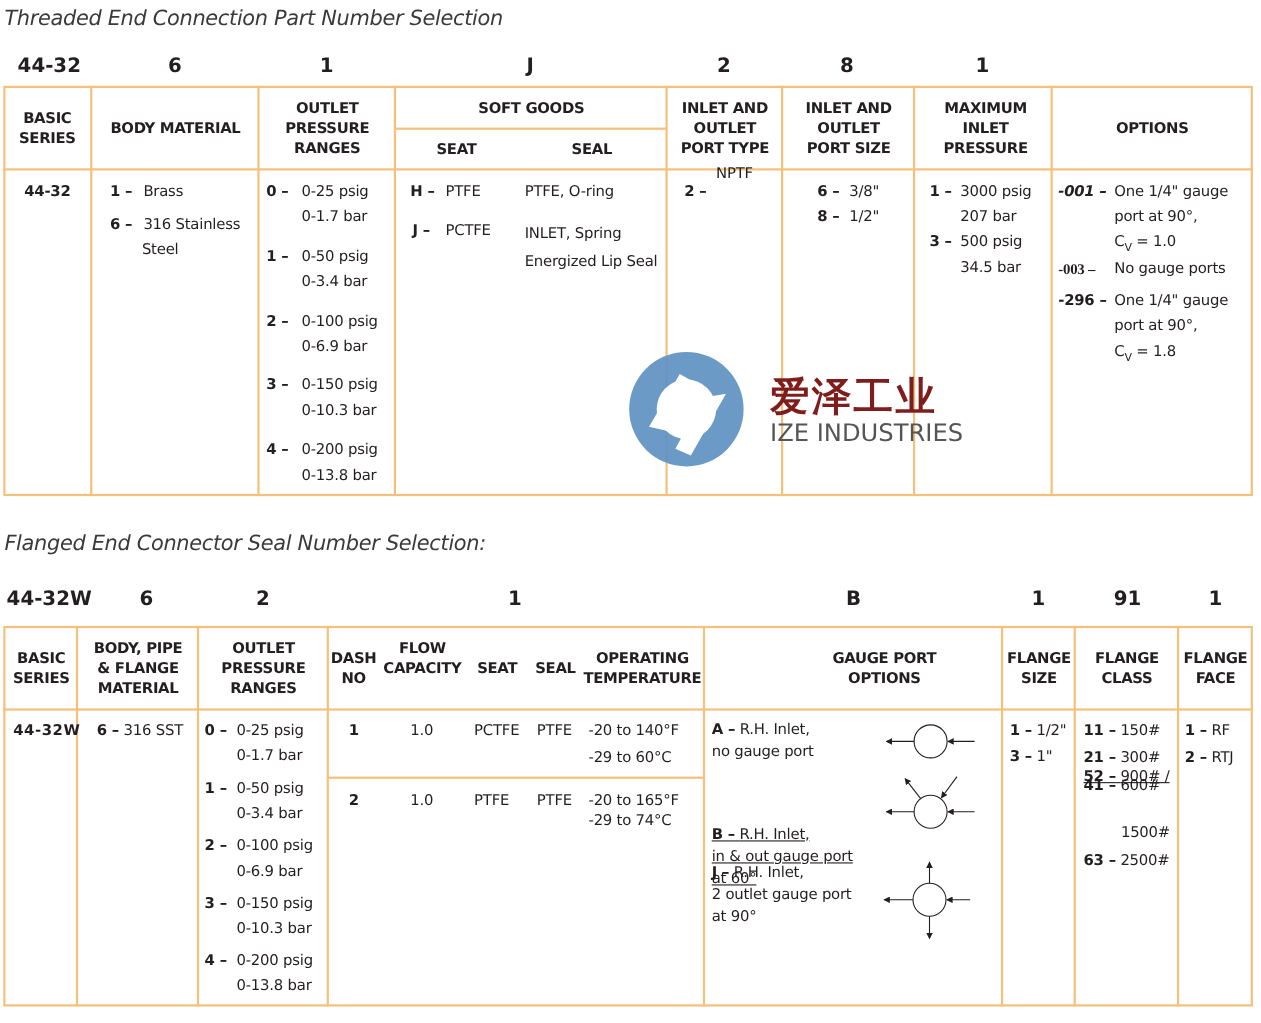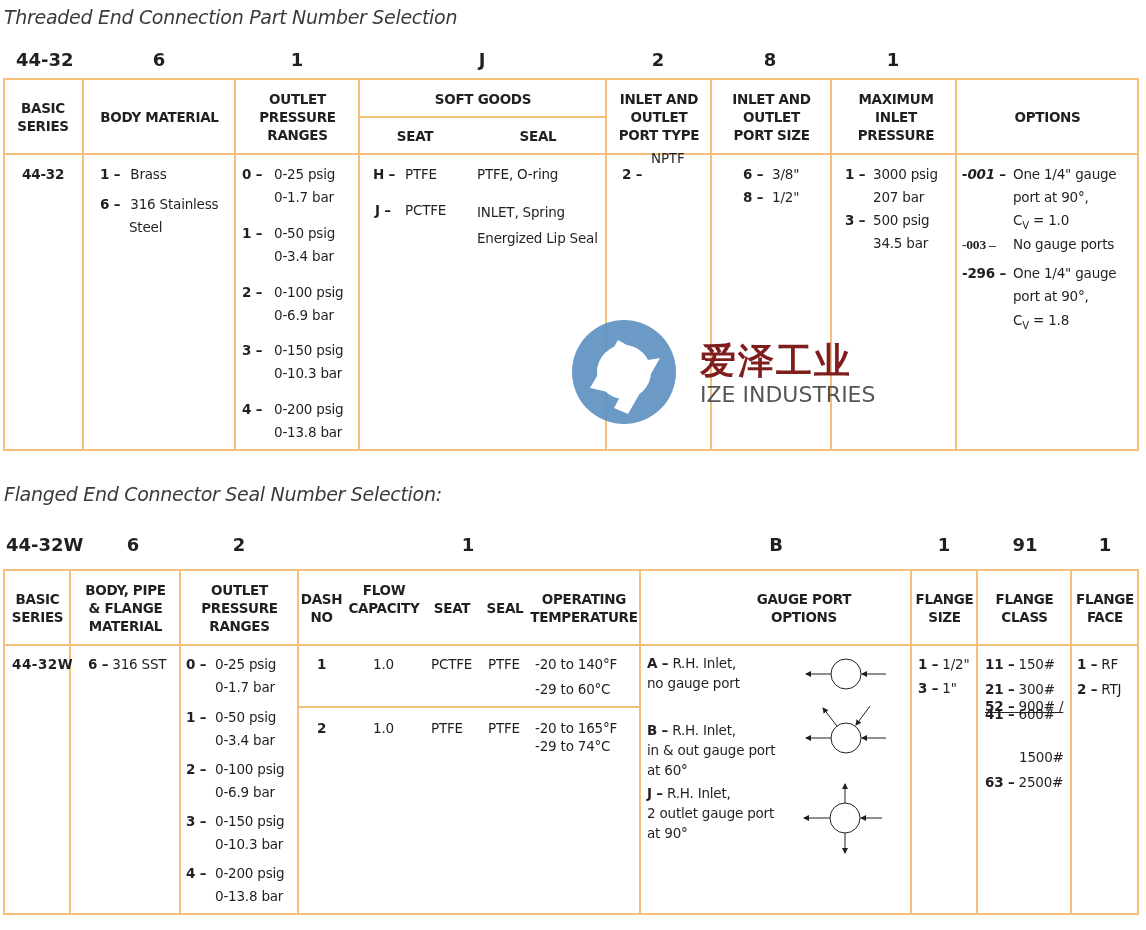--- a/index.html
+++ b/index.html
@@ -240,21 +240,21 @@
   <div class="cell" style="left:431px;top:717px;">PTFE</div>
   <div class="cell" style="left:488px;top:717px;">PTFE</div>
   <div class="cell" style="left:535px;top:717px;">-20 to 165°F</div>
   <div class="cell" style="left:535px;top:735px;">-29 to 74°C</div>
 </div>
 
 <div class="cell" style="left:647px;top:653px;line-height:20px;">
   <div><span class="k">A –</span> <span>R.H. Inlet,</span></div>
   <div>no gauge port</div>
 </div>
-<div class="cell" style="left:647px;top:720px;line-height:20px;">
+<div class="cell" style="left:647px;top:749px;line-height:20px;text-decoration:underline;">
   <div><span class="k">B –</span> <span>R.H. Inlet,</span></div>
   <div>in &amp; out gauge port</div>
   <div>at 60°</div>
 </div>
 <div class="cell" style="left:647px;top:783px;line-height:20px;">
   <div><span class="k">J –</span> <span>R.H. Inlet,</span></div>
   <div>2 outlet gauge port</div>
   <div>at 90°</div>
 </div>
 

